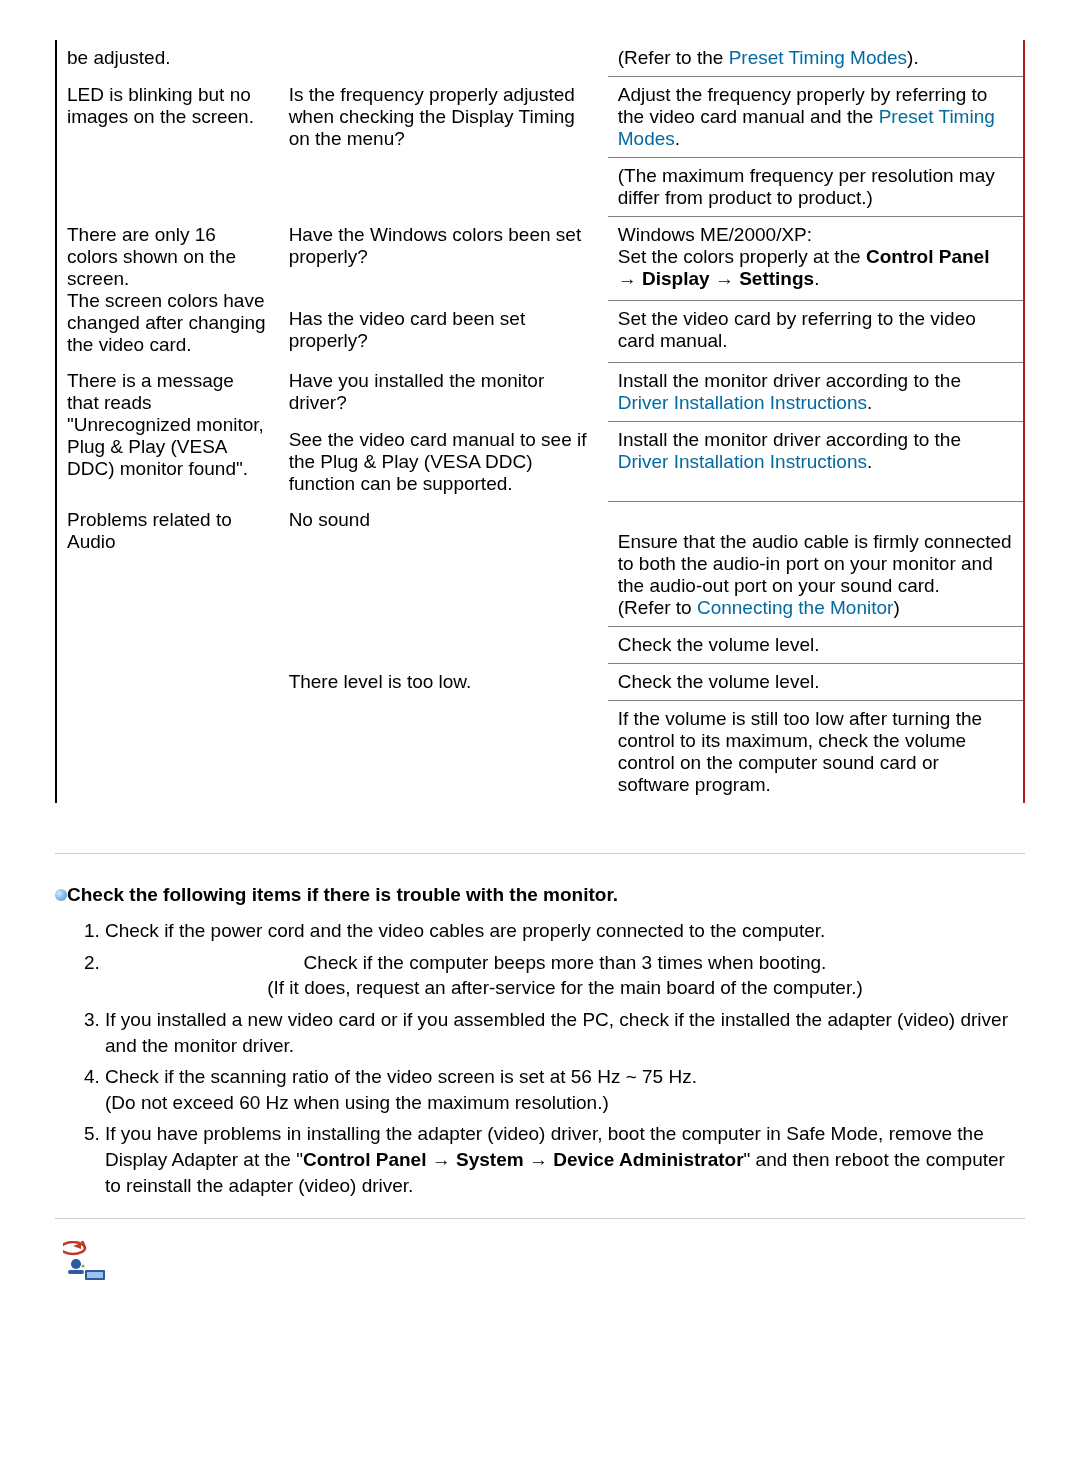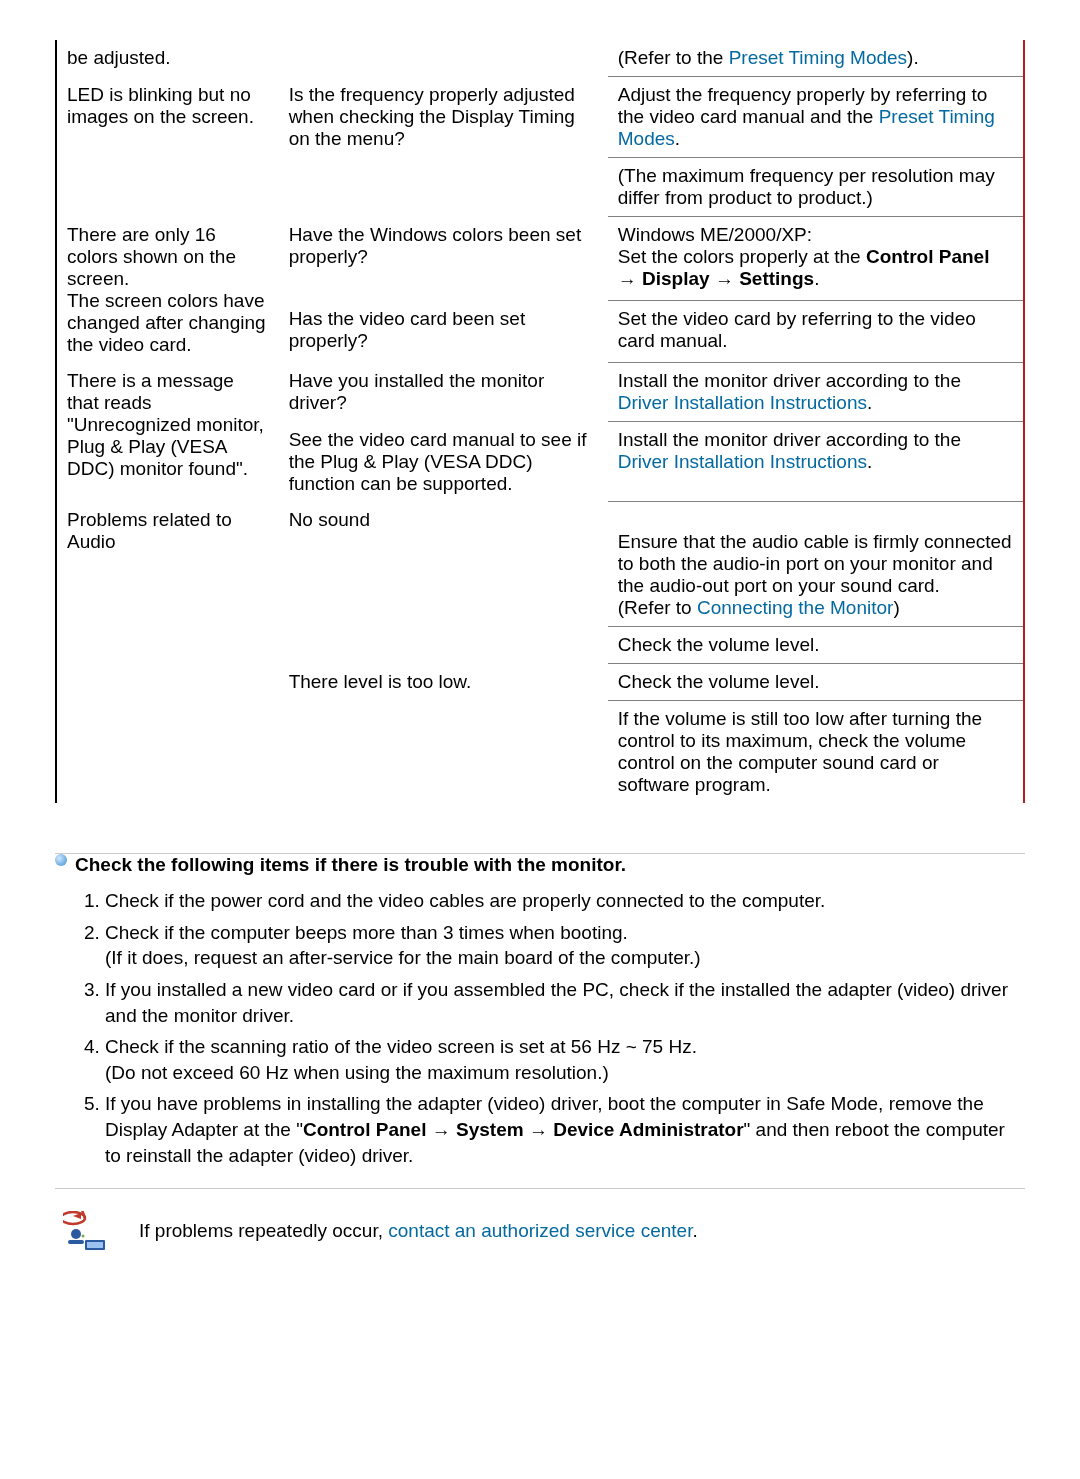--- a/index.html
+++ b/index.html
@@ -25,22 +25,23 @@
   }
   table.ts td.c1 { width: 23%; }
   table.ts td.c2 { width: 34%; }
   table.ts td.c3 { width: 43%; border-bottom: 1px solid #808080; }
   table.ts tr.last td.c3 { border-bottom: 0; }
   a.ln { color: #0369a1; text-decoration: none; }
   .sec-title {
     font-weight: bold;
     margin: 50px 0 12px 0;
     display: flex;
-    gap: 8px;
+    align-items: center;
     border-top: 1px solid #ccc;
+    padding-top: 30px;
   }
   .bullet-icon {
     width: 12px; height: 12px;
     background: radial-gradient(circle at 35% 35%, #cfe8ff, #3a8dd0);
     border-radius: 50%;
     display: inline-block;
   }
   ol.check {
     list-style: decimal;
     padding-left: 50px;
@@ -133,21 +134,21 @@
 </tbody>
   </table>
 
 <div class="sec-title">
   <span class="bullet-icon"></span>
   <span>Check the following items if there is trouble with the monitor.</span>
 </div>
 
 <ol class="check">
   <li style="white-space:pre-line;">Check if the power cord and the video cables are properly connected to the computer.</li>
-  <li style="white-space:pre-line;">Check if the computer beeps more than 3 times when booting.
+  <li style="white-space:pre-line;text-align:center;">Check if the computer beeps more than 3 times when booting.
 (If it does, request an after-service for the main board of the computer.)</li>
   <li style="white-space:pre-line;">If you installed a new video card or if you assembled the PC, check if the installed the adapter (video) driver and the monitor driver.</li>
   <li style="white-space:pre-line;">Check if the scanning ratio of the video screen is set at 56 Hz ~ 75 Hz.
 (Do not exceed 60 Hz when using the maximum resolution.)</li>
   <li>If you have problems in installing the adapter (video) driver, boot the computer in Safe Mode, remove the Display Adapter at the "<b>Control Panel <span class="arrow">→</span> System <span class="arrow">→</span> Device Administrator</b>" and then reboot the computer to reinstall the adapter (video) driver.</li>
 </ol>
 
 <hr class="sep">
 
 <div class="note-row">
@@ -156,16 +157,13 @@
       <ellipse cx="10" cy="7" rx="12" ry="6" fill="none" stroke="#c0392b" stroke-width="2.5"></ellipse>
       <line x1="22" y1="7" x2="19" y2="-1" stroke="#c0392b" stroke-width="2.5"></line>
       <path d="M10 5 l8 -3 l0 6 z" fill="#c0392b"></path>
       <circle cx="13" cy="23" r="5" fill="#2c5aa0"></circle>
       <rect x="5" y="29" width="16" height="4" rx="2" fill="#2c5aa0"></rect>
       <rect x="22" y="29" width="20" height="10" rx="1" fill="#2c5aa0"></rect>
       <rect x="24" y="31" width="16" height="6" fill="#9cc3f0"></rect>
       <circle cx="20" cy="25" r="1.5" fill="#7a5"></circle>
     </svg>
   </div>
-  <div>
-    <span>If problems repeatedly occur, </span><a href="#" class="ln">contact an authorized service center</a><span>.</span>
-  </div>
 </div>
 
 </body></html>

